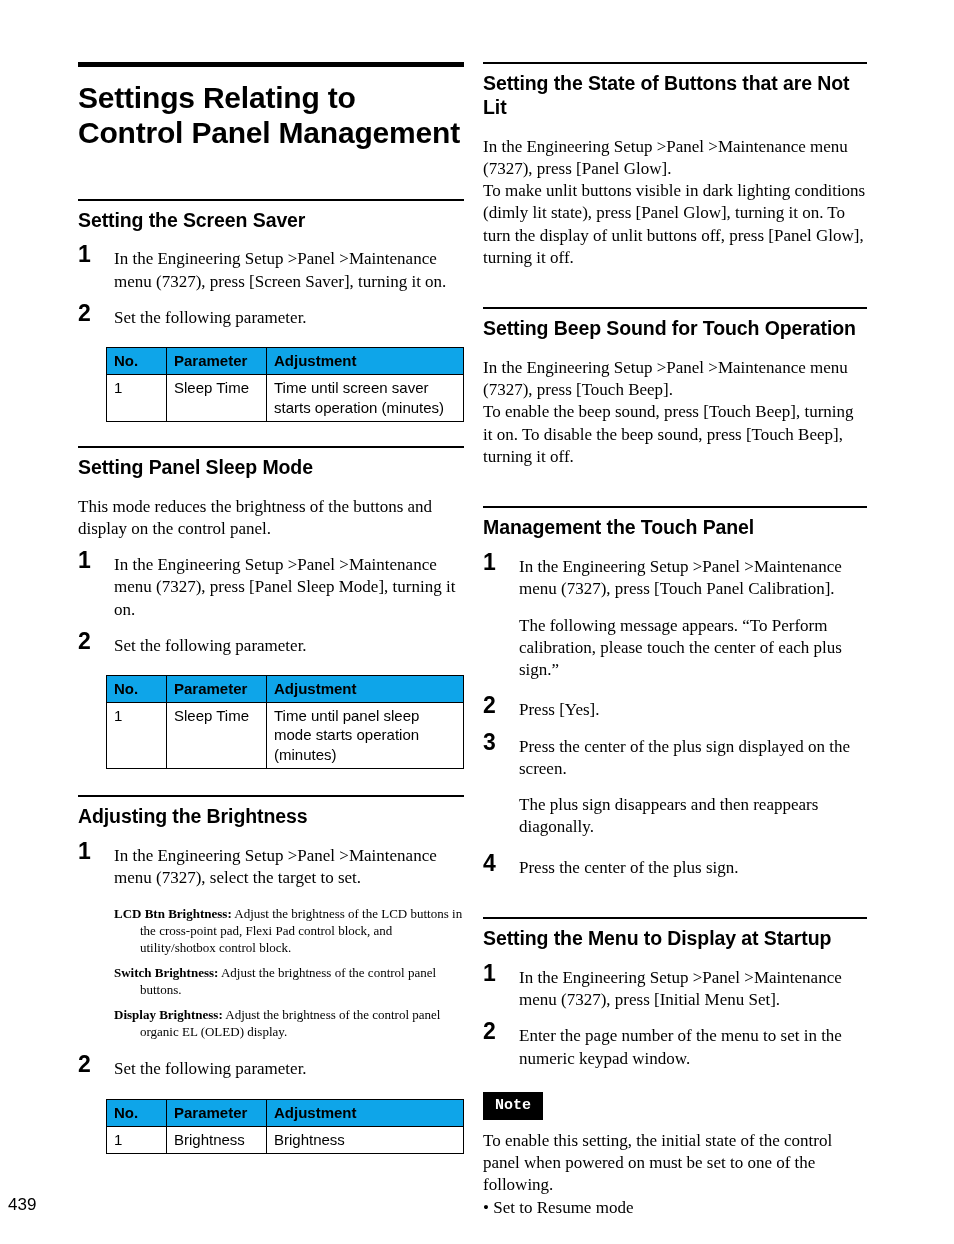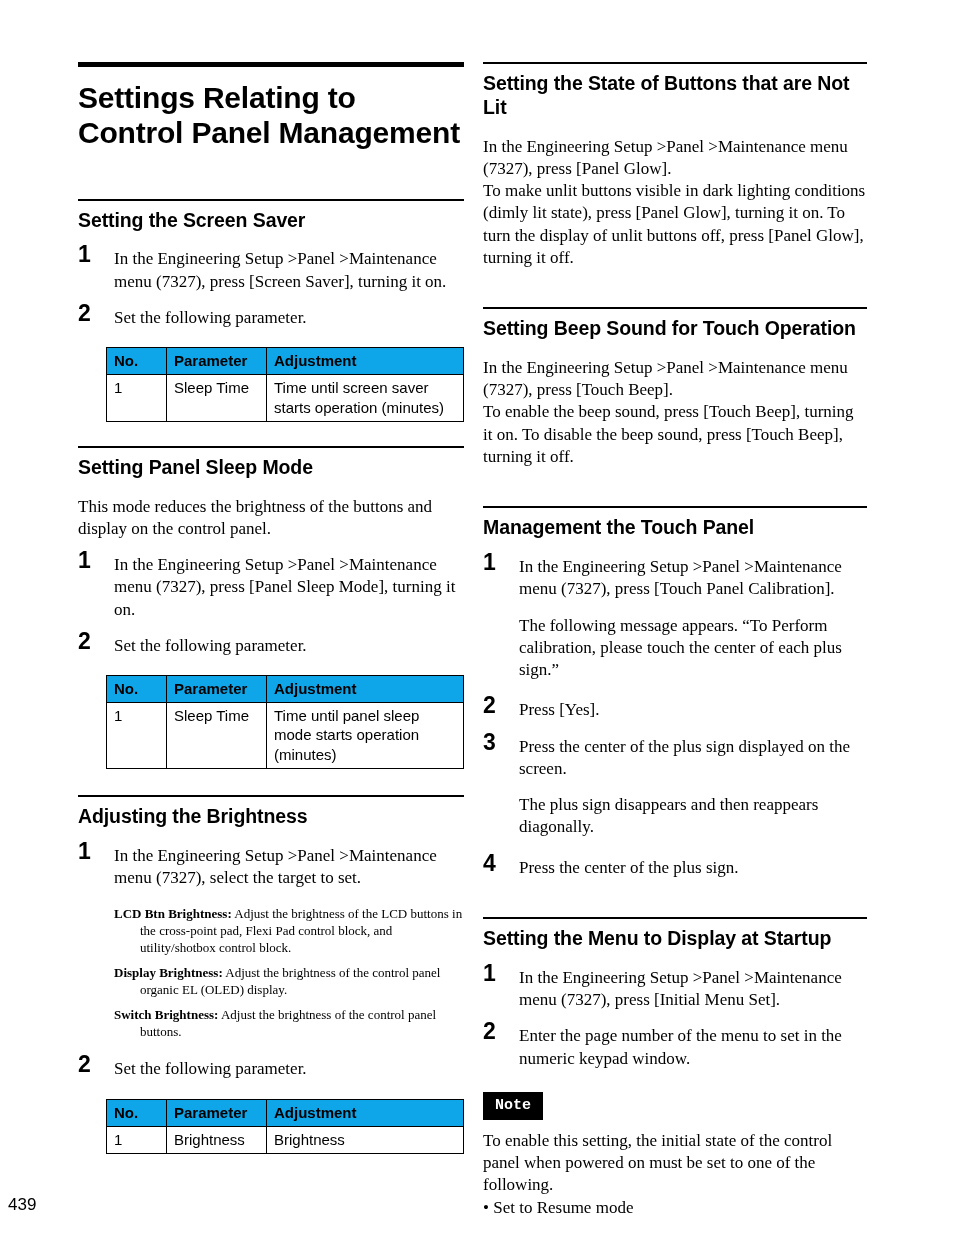--- a/index.html
+++ b/index.html
@@ -237,24 +237,24 @@
     <h2 class="sec-title">Adjusting the Brightness</h2>
 
     <div class="step">
       <span class="num">1</span>
       <div class="stext">In the Engineering Setup &gt;Panel &gt;Maintenance menu (7327), select the target to set.</div>
       <div class="deflist">
         <div class="defitem">
           <b>LCD Btn Brightness:</b><span> Adjust the brightness of the LCD buttons in the cross-point pad, Flexi Pad control block, and utility/shotbox control block.</span>
         </div>
         <div class="defitem">
-          <b>Display Brightness:</b><span> Adjust the brightness of the control panel organic EL (OLED) display.</span>
+          <b>Switch Brightness:</b><span> Adjust the brightness of the control panel buttons.</span>
         </div>
         <div class="defitem">
-          <b>Switch Brightness:</b><span> Adjust the brightness of the control panel buttons.</span>
+          <b>Display Brightness:</b><span> Adjust the brightness of the control panel organic EL (OLED) display.</span>
         </div>
       </div>
     </div>
 
     <div class="step" style="margin-top:18px">
       <span class="num">2</span>
       <div class="stext">Set the following parameter.</div>
     </div>
 
     <table class="ptable">

